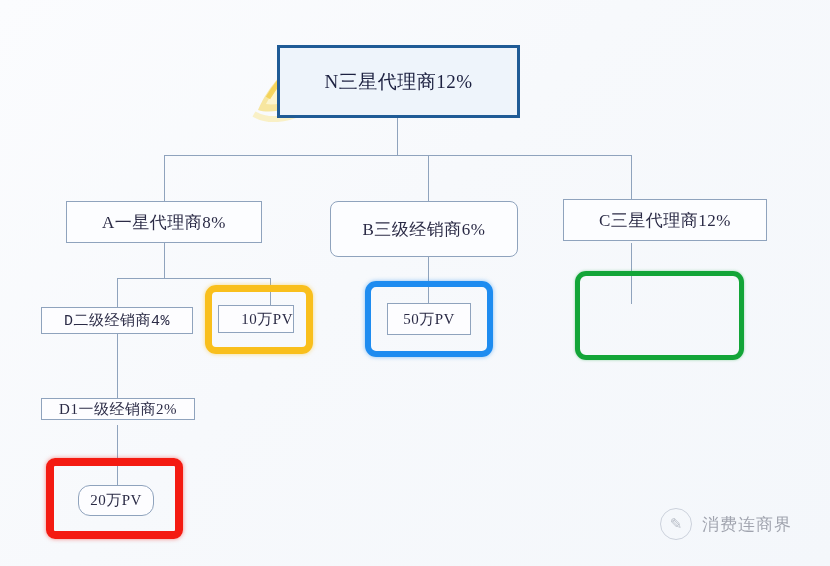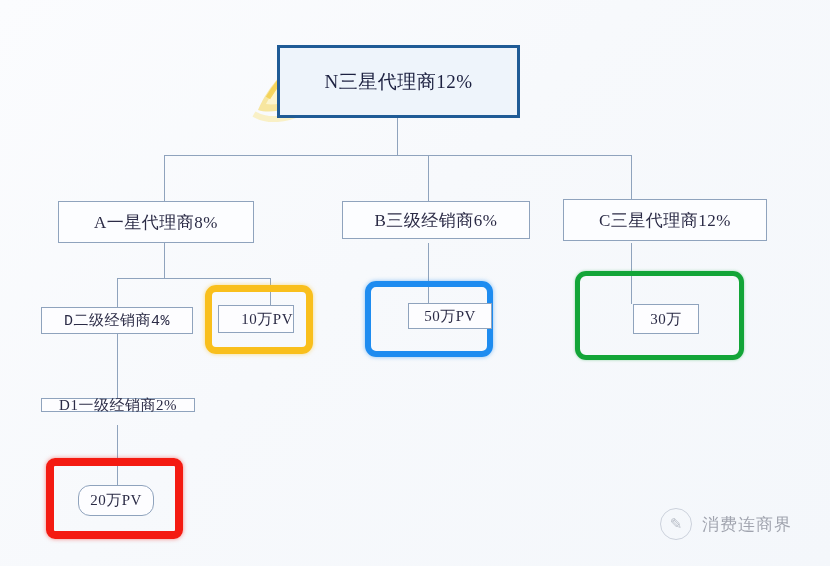--- a/index.html
+++ b/index.html
@@ -138,49 +138,46 @@
 
   <div class="frame orange" style="left:205px; top:285px; width:108px; height:69px;"></div>
   <div class="frame blue" style="left:365px; top:281px; width:128px; height:76px;"></div>
   <div class="frame green" style="left:575px; top:271px; width:169px; height:89px;"></div>
   <div class="frame red" style="left:46px; top:458px; width:137px; height:81px;"></div>
 
   <div class="node root" style="left:277px; top:45px; width:243px; height:73px;">
     <span>N三星代理商12%</span>
   </div>
 
-  <div class="node level2" style="left:58px; top:201px; width:196px; height:42px;">
+  <div class="node level2" style="left:66px; top:201px; width:196px; height:42px;">
     <span>A一星代理商8%</span>
   </div>
 
-  <div class="node level2" style="left:342px; top:201px; width:188px; height:38px;">
+  <div class="node level2" style="left:330px; top:201px; width:188px; height:56px;border-radius:8px;">
     <span>B三级经销商6%</span>
   </div>
 
   <div class="node level2" style="left:563px; top:199px; width:204px; height:42px;">
     <span>C三星代理商12%</span>
   </div>
 
   <div class="node leaf" style="left:41px; top:307px; width:152px; height:27px;font-family:Liberation Mono, monospace;">
     <span>D二级经销商4%</span>
   </div>
 
   <div class="node leaf" style="left:218px; top:305px; width:76px; height:28px;justify-content:flex-end;">
     <span>10万PV</span>
   </div>
 
-  <div class="node leaf" style="left:387px; top:303px; width:84px; height:26px;margin-left:21px;">
+  <div class="node leaf" style="left:387px; top:303px; width:84px; height:32px;">
     <span>50万PV</span>
   </div>
 
-  <div class="node leaf" style="left:633px; top:304px; width:66px; height:30px;">
-    <span>30万</span>
-  </div>
 
-  <div class="node leaf" style="left:41px; top:398px; width:154px; height:14px;">
+  <div class="node leaf" style="left:41px; top:398px; width:154px; height:22px;">
     <span>D1一级经销商2%</span>
   </div>
 
   <div class="node leaf" style="left:78px; top:485px; width:76px; height:31px;border-radius:12px;">
     <span>20万PV</span>
   </div>
 
   <div class="watermark">
     <div class="wm-logo">
       <span>✎</span>

